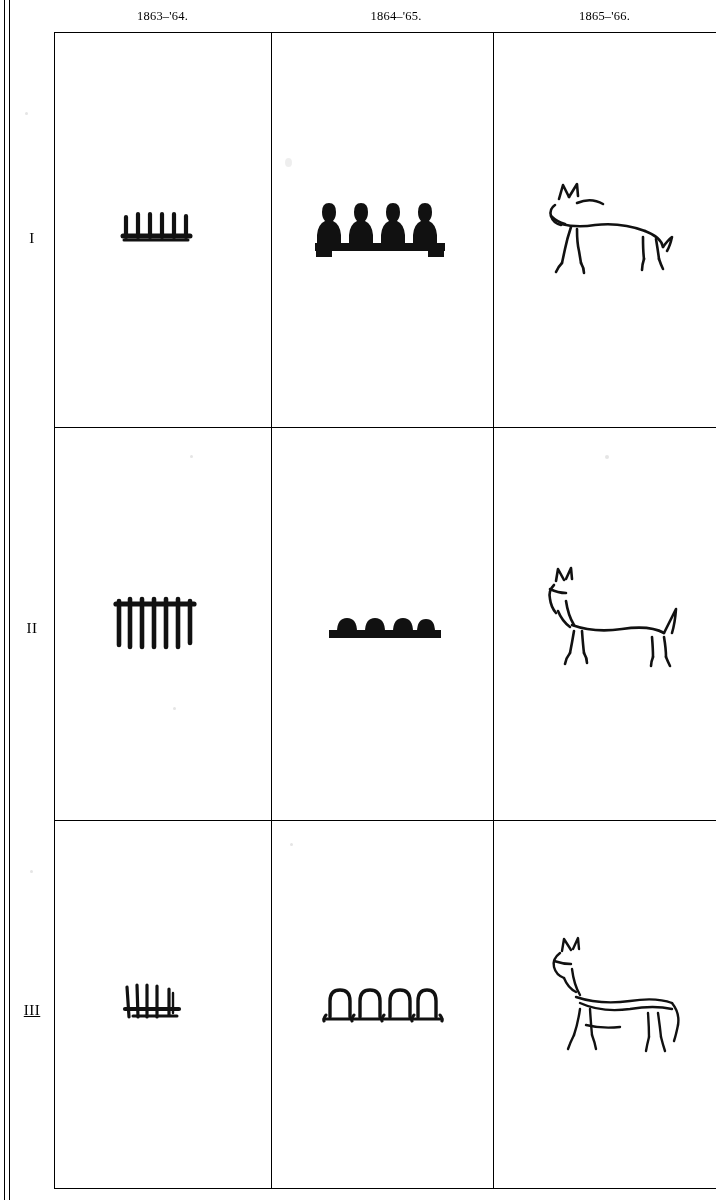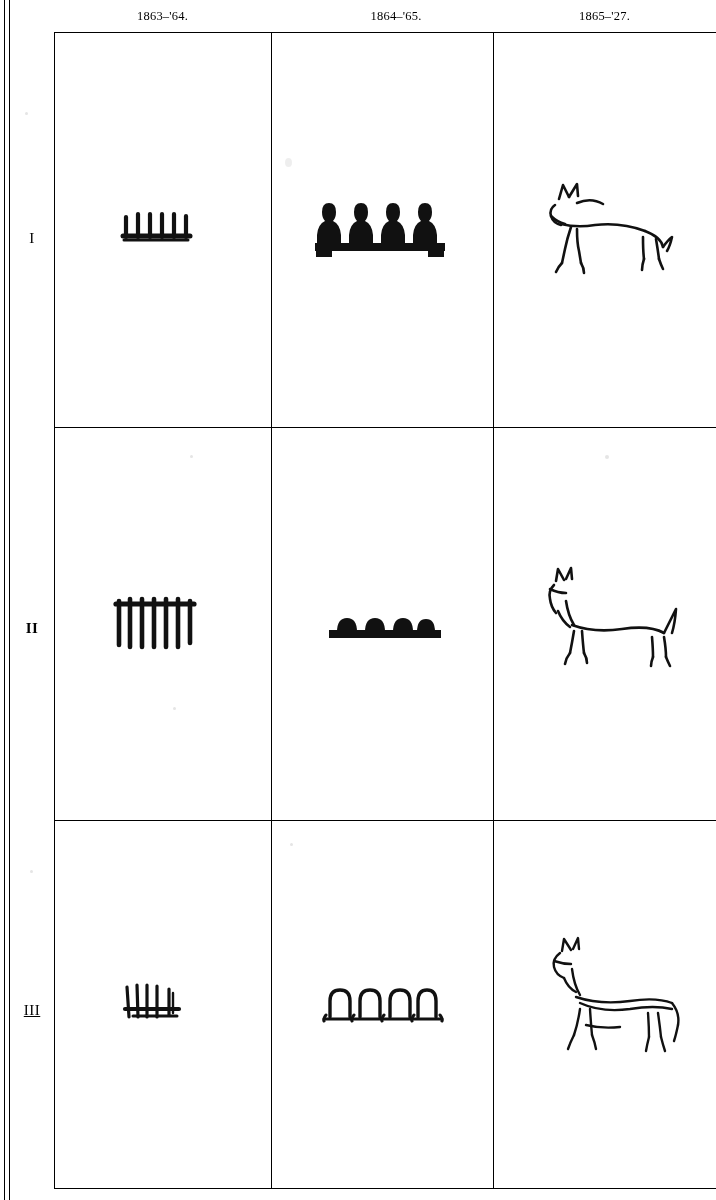--- a/index.html
+++ b/index.html
@@ -91,21 +91,21 @@
   
   .row-label {
     position: absolute;
     left: 10px;
     width: 44px;
     text-align: center;
     font-size: 15px;
     letter-spacing: 0.5px;
   }
   .row-label.r0 { top: 230px; }
-  .row-label.r1 { top: 620px; font-weight: bold; }
+  .row-label.r1 { top: 620px; }
   .row-label.r2 { top: 1002px; text-decoration: underline; }
 
   
   .cell {
     position: absolute;
     display: flex;
     align-items: center;
     justify-content: center;
   }
   .cell svg { display: block; }
@@ -147,21 +147,21 @@
   <div class="speck" style="left:190px;top:455px;width:3px;height:3px;"></div>
   <div class="speck" style="left:605px;top:455px;width:4px;height:4px;"></div>
   <div class="speck" style="left:173px;top:707px;width:3px;height:3px;"></div>
   <div class="speck" style="left:290px;top:843px;width:3px;height:3px;"></div>
 
   <div class="plate-table">
 
     <div class="col-headers">
       <div class="col-header c0">1863–'64.</div>
       <div class="col-header c1">1864–'65.</div>
-      <div class="col-header c2">1865–'27.</div>
+      <div class="col-header c2">1865–'66.</div>
     </div>
 
     <div class="hrule h0"></div>
     <div class="hrule h1"></div>
     <div class="hrule h2"></div>
     <div class="hrule h3"></div>
     <div class="vrule v0"></div>
     <div class="vrule v1"></div>
     <div class="vrule v2"></div>
 

